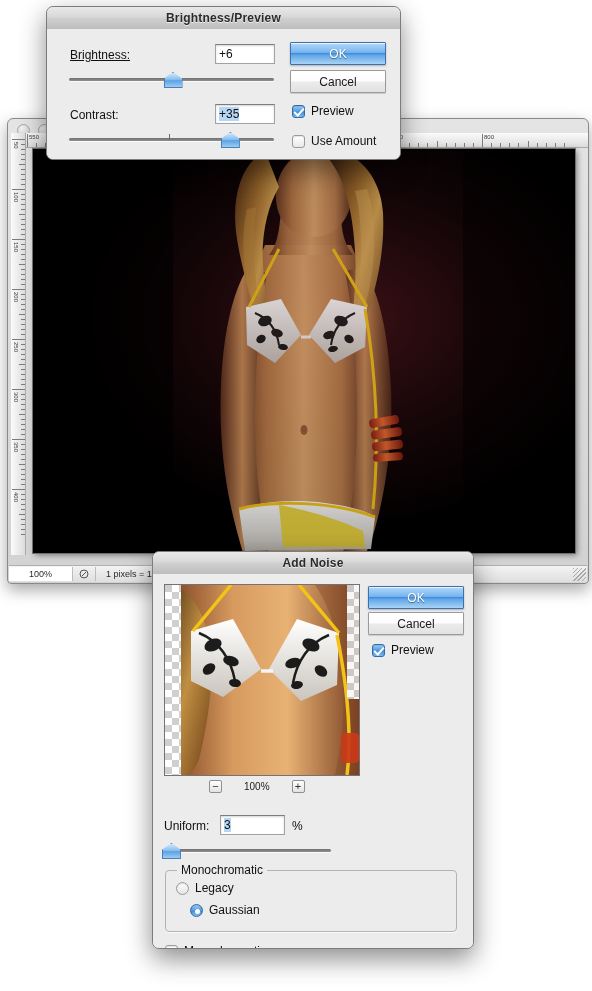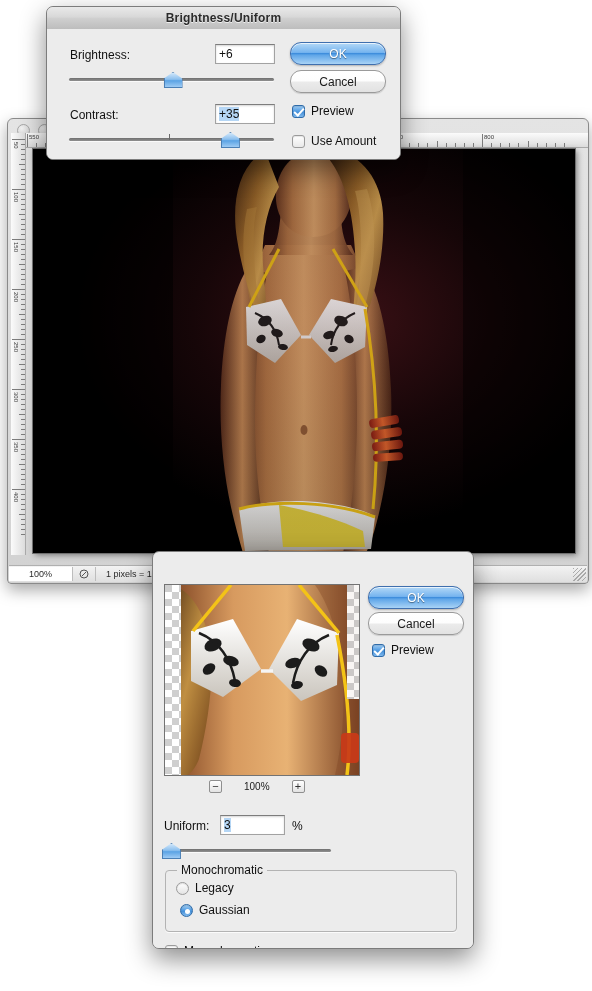--- a/index.html
+++ b/index.html
@@ -18,21 +18,21 @@
     display:flex;align-items:center;justify-content:center;
     font-size:12px;font-weight:bold;color:#2b2b2b;
     letter-spacing:.2px;
     border-top-left-radius:6px;border-top-right-radius:6px;
     text-shadow:0 1px 0 rgba(255,255,255,.7);
   }
   .aqua-body{
     background:#ececec;
   }
   .btn{
-    height:21px;border-radius:11px;
+    height:21px;border-radius:1px;
     display:flex;align-items:center;justify-content:center;
     font-size:12px;color:#1a1a1a;cursor:default;
     border:1px solid #9a9a9a;
     background:linear-gradient(to bottom,#ffffff 0%,#fdfdfd 48%,#ebebeb 52%,#e2e2e2 100%);
     box-shadow:0 1px 1px rgba(0,0,0,.14), inset 0 1px 0 rgba(255,255,255,.9);
   }
   .btn.default{
     color:#ffffff;font-weight:normal;
     border:1px solid #3f6fae;
     background:linear-gradient(to bottom,#b4d9f7 0%,#76b4ef 45%,#3f8edd 50%,#60a6e8 58%,#a9d3f6 100%);
@@ -490,25 +490,25 @@
       </svg>
     </div>
     <div class="sb-info">1 pixels = 1.0000 pixel</div>
   </div>
 
   <div class="resize-grip"></div>
 </div>
 
 <div id="bc-dialog">
   <div class="aqua-title">
-    <span>Brightness/Uniform</span>
+    <span>Brightness/Preview</span>
   </div>
   <div class="aqua-body" style="position:absolute;left:0;top:22px;right:0;bottom:0;">
 
-    <div class="lbl" style="position:absolute;left:23px;top:19px;">Brightness:</div>
+    <div class="lbl" style="position:absolute;left:23px;top:19px;text-decoration:underline;">Brightness:</div>
     <div class="fld" style="position:absolute;left:168px;top:15px;width:60px;height:20px;">
       <span>+6</span>
     </div>
     <div class="sl" style="position:absolute;left:22px;top:42px;width:205px;">
       <div class="track"></div>
       <div class="thumb" id="bc-bright-thumb" style="left: 50%;"></div>
     </div>
 
     <div class="lbl" style="position:absolute;left:23px;top:79px;">Contrast:</div>
     <div class="fld" style="position:absolute;left:168px;top:75px;width:60px;height:20px;">
@@ -528,20 +528,23 @@
       <span class="lbl">Preview</span>
     </div>
     <div class="row" style="position:absolute;left:245px;top:105px;">
       <span class="cb"></span>
       <span class="lbl">Use Amount</span>
     </div>
   </div>
 </div>
 
 <div id="an-dialog">
+  <div class="aqua-title">
+    <span>Add Noise</span>
+  </div>
   <div class="aqua-body" style="position:absolute;left:0;top:22px;right:0;bottom:0;">
 
     <div class="preview-box">
       <svg viewBox="0 0 194 190" preserveAspectRatio="xMidYMid slice" style="position:absolute;inset:0;width:100%;height:100%;">
         <defs>
           <linearGradient id="pskin" x1="0" y1="0" x2="1" y2="0">
             <stop offset="0%" stop-color="#8a4f2a"></stop>
             <stop offset="30%" stop-color="#d79a5f"></stop>
             <stop offset="60%" stop-color="#e8b274"></stop>
             <stop offset="100%" stop-color="#7a4223"></stop>
@@ -618,21 +621,21 @@
       <div class="track"></div>
       <div class="thumb" id="an-amount-thumb" style="left: 3%;"></div>
     </div>
 
     <div class="group" style="position:absolute;left:12px;top:296px;width:290px;height:60px;">
       <div class="gtitle">Monochromatic</div>
       <div class="row" style="position:absolute;left:10px;top:10px;">
         <span class="rd"></span>
         <span class="lbl">Legacy</span>
       </div>
-      <div class="row" style="position:absolute;left:14px;top:32px;align-items:flex-end;">
+      <div class="row" style="position:absolute;left:24px;top:32px;align-items:flex-end;">
         <span class="rd on"></span>
         <span class="lbl">Gaussian</span>
       </div>
     </div>
 
     <div class="row" style="position:absolute;left:12px;top:370px;">
       <span class="cb"></span>
       <span class="lbl">Monochromatic</span>
     </div>
   </div>

